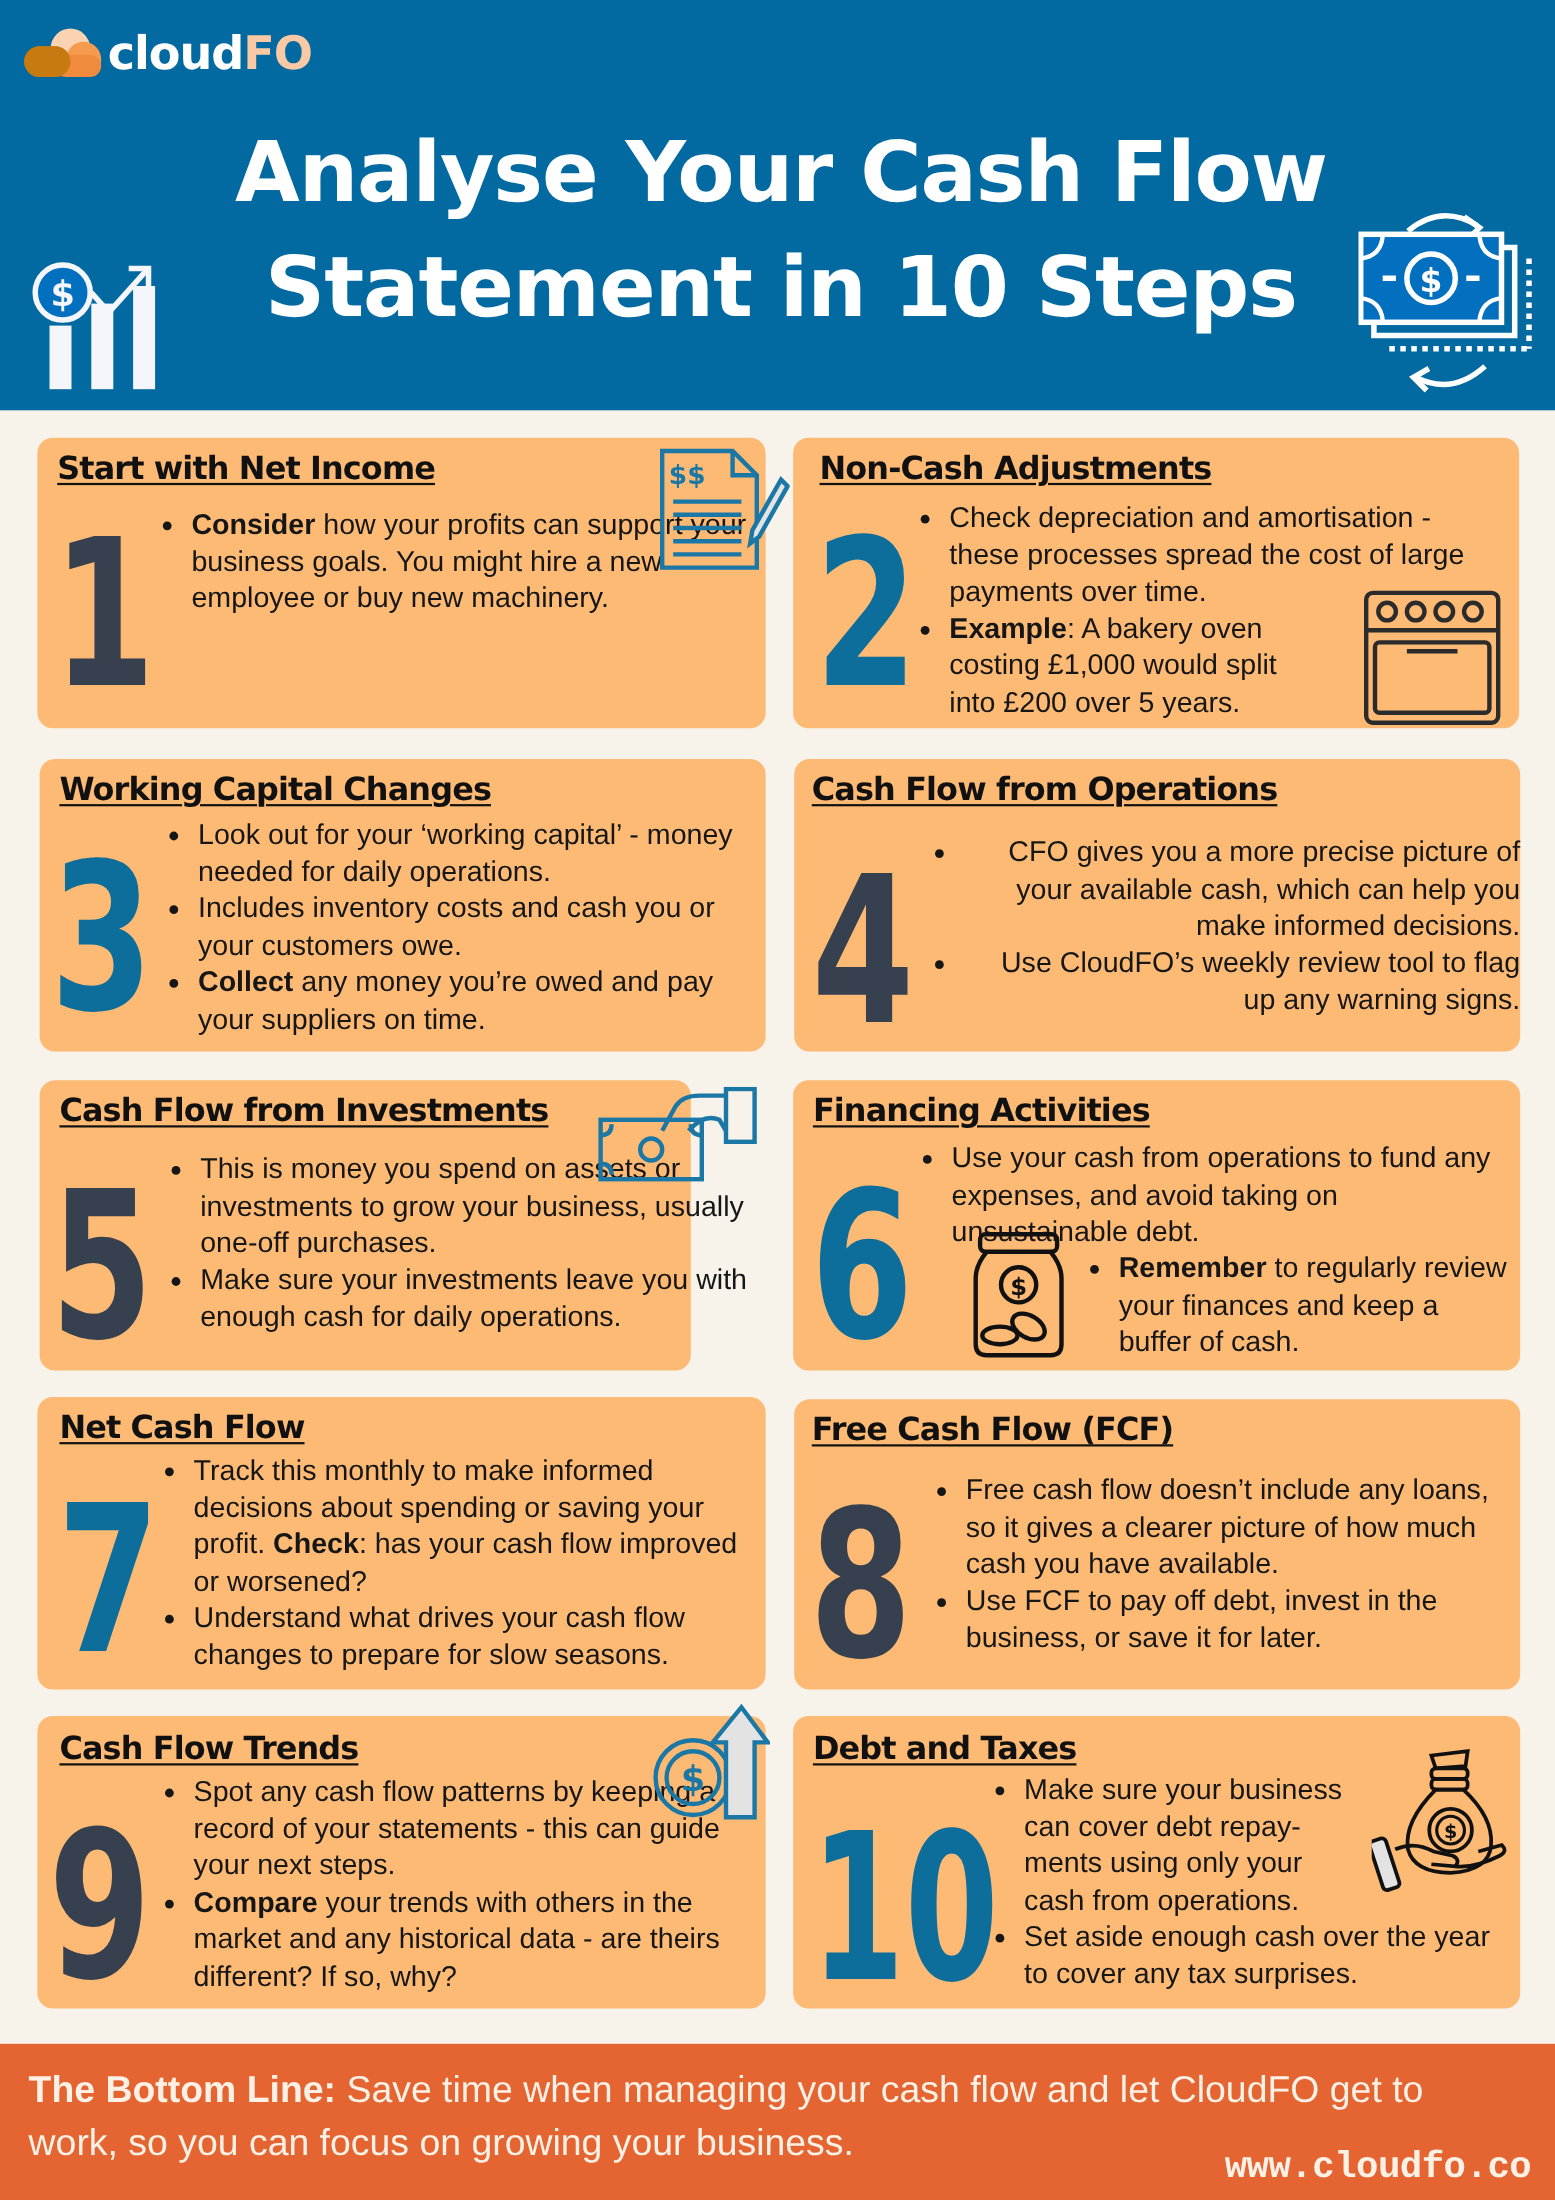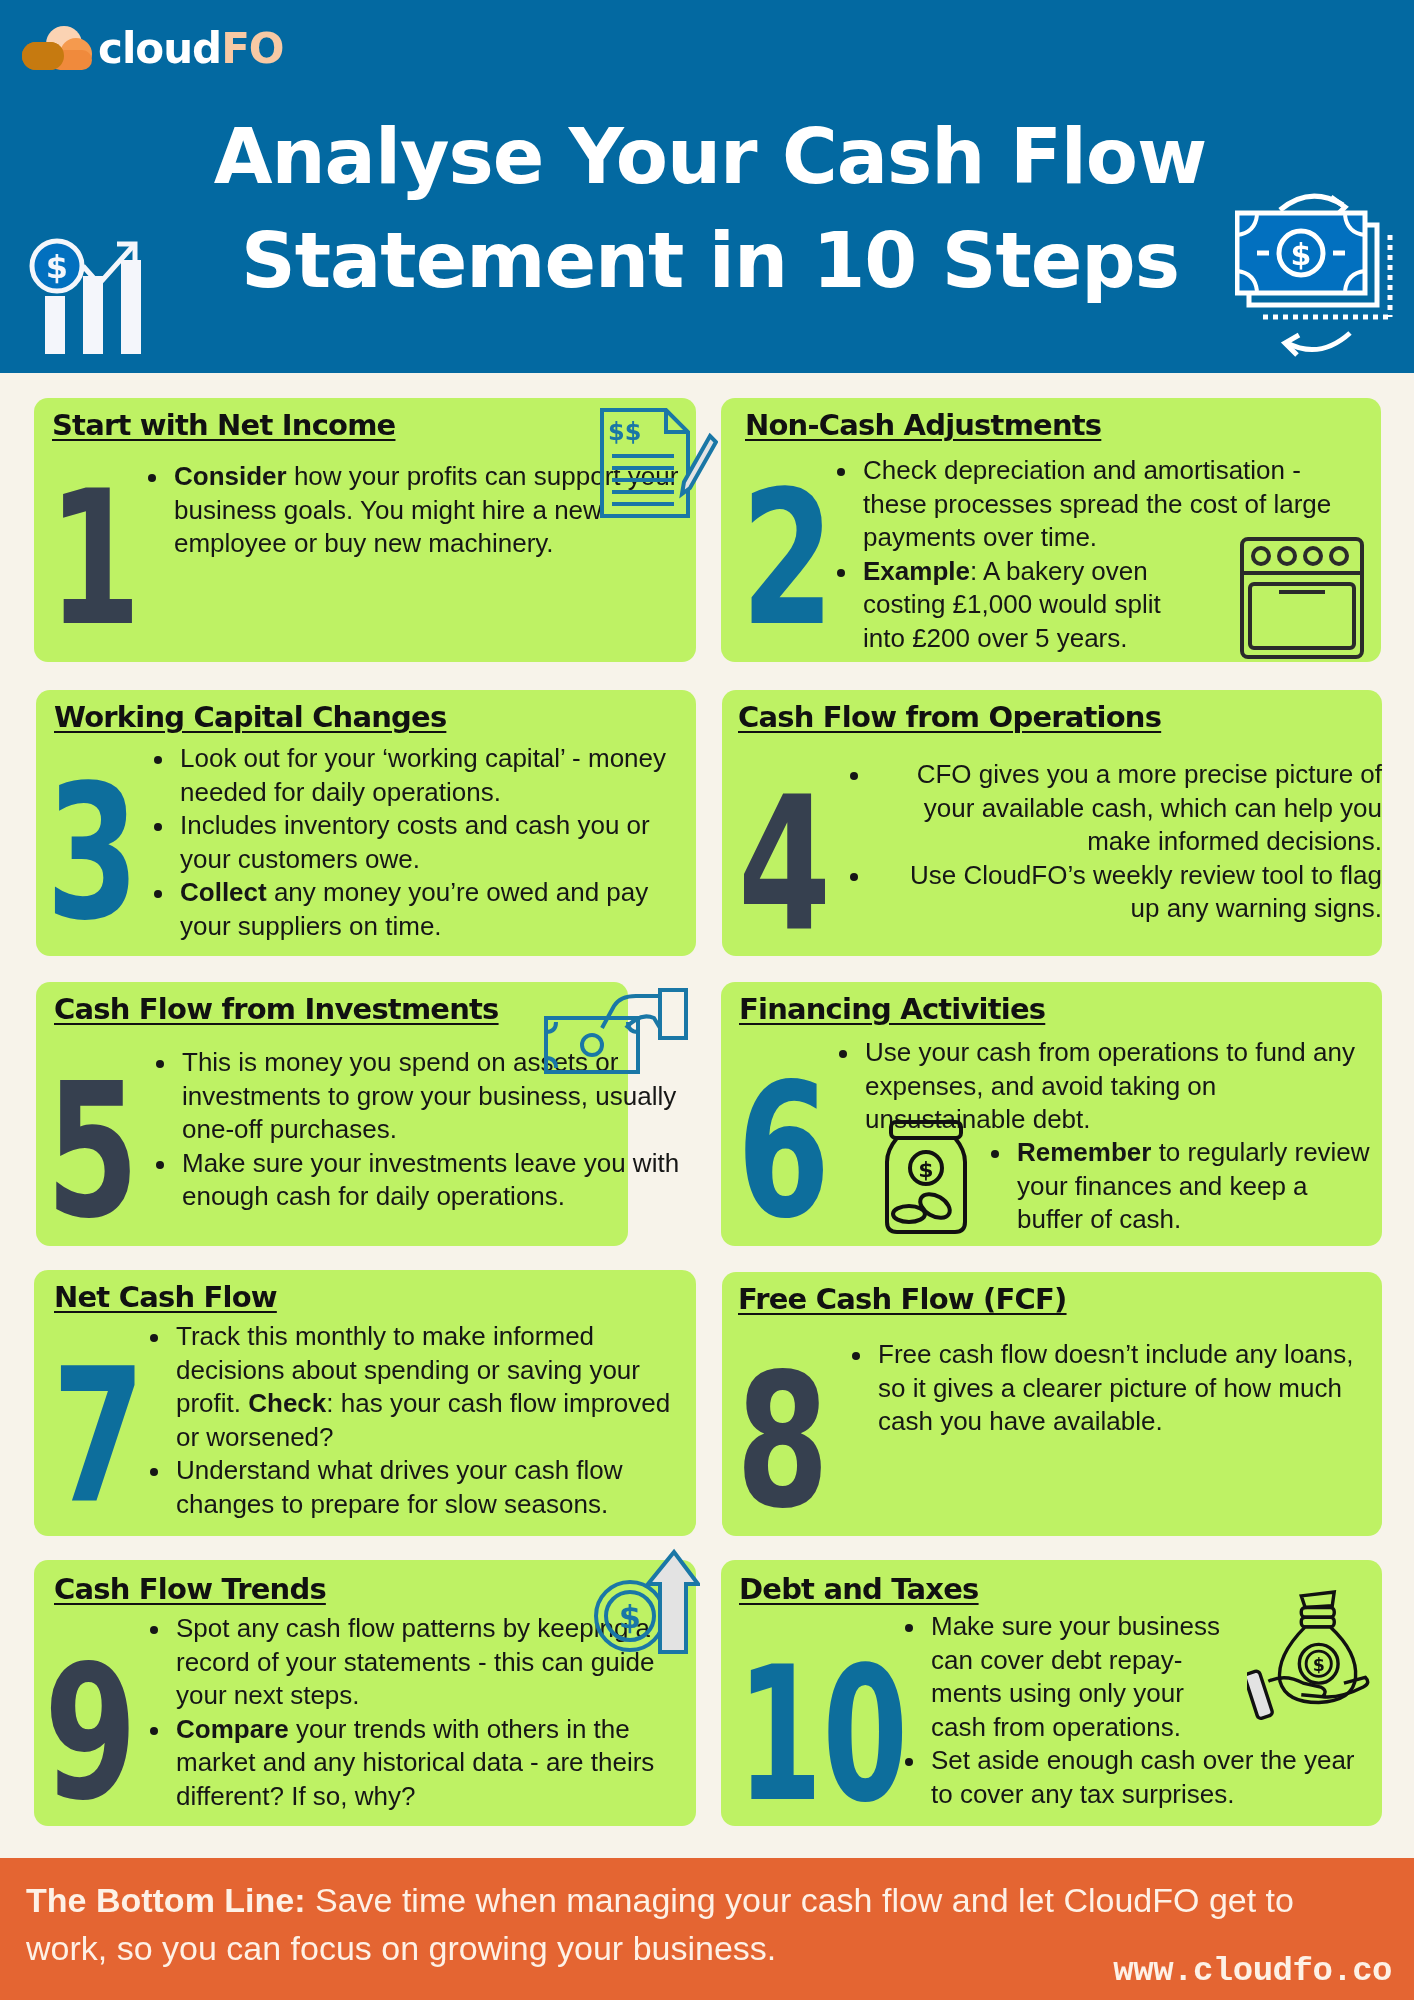--- a/index.html
+++ b/index.html
@@ -11,21 +11,21 @@
   .logo svg { width: 74px; height: 52px; }
   .logo-text { font-family: "DejaVu Sans", sans-serif; font-weight: bold; font-size: 42px; letter-spacing: -1px; margin-left: 4px; }
   .logo-text .c { color: #ffffff; }
   .logo-text .f { color: #f8c9a4; }
 
   .title { position: absolute; left: 140px; top: 105px; width: 1140px; text-align: center; color: #fff; font-family: "DejaVu Sans", sans-serif; font-weight: bold; font-size: 76px; line-height: 104px; letter-spacing: -1px; }
 
   .hdr-icon-left { position: absolute; left: 25px; top: 226px; width: 140px; height: 128px; }
   .hdr-icon-right { position: absolute; left: 1235px; top: 185px; width: 160px; height: 175px; }
 
-  .card { position: absolute; background: #bef264; border-radius: 14px; }
+  .card { position: absolute; background: #fdba74; border-radius: 14px; }
   .card h2 { position: absolute; font-family: "DejaVu Sans", sans-serif; font-weight: bold; font-size: 29px; letter-spacing: -0.8px; text-decoration: underline; text-underline-offset: 4px; text-decoration-thickness: 2px; color: #111; white-space: nowrap; }
   .num { position: absolute; font-family: "DejaVu Sans", sans-serif; font-weight: bold; line-height: 1; transform: scaleX(0.72); transform-origin: left top; }
   .num.dark { color: #36404f; }
   .num.blue { color: #0d6e9c; }
   .card ul { position: absolute; list-style: none; font-family: "Liberation Sans", sans-serif; font-size: 26px; line-height: 33.5px; color: #161616; }
   .card li { position: relative; padding-left: 32px; }
   .card li::before { content: ""; position: absolute; left: 6px; top: 14px; width: 8px; height: 8px; border-radius: 50%; background: #161616; }
   .card li b { font-weight: bold; }
   .card-icon { position: absolute; }
 
@@ -190,20 +190,21 @@
     <li><span>Track this monthly to make informed decisions about spending or saving your profit. </span><b>Check</b><span>: has your cash flow improved or worsened?</span></li>
     <li><span>Understand what drives your cash flow changes to prepare for slow seasons.</span></li>
   </ul>
 </div>
 
 <div class="card" style="left:722px;top:1272px;width:660px;height:264px;">
   <h2 style="left:16px;top:10px;">Free Cash Flow (FCF)</h2>
   <div class="num dark" style="left:14px;top:76px;font-size:186px;">8</div>
   <ul style="left:124px;top:66px;width:536px;">
     <li><span>Free cash flow doesn’t include any loans, so it gives a clearer picture of how much cash you have available.</span></li>
+    <li><span>Use FCF to pay off debt, invest in the business, or save it for later.</span></li>
   </ul>
 </div>
 
 <div class="card" style="left:34px;top:1560px;width:662px;height:266px;">
   <h2 style="left:20px;top:12px;">Cash Flow Trends</h2>
   <div class="num dark" style="left:10px;top:80px;font-size:186px;">9</div>
   <ul style="left:110px;top:52px;width:550px;">
     <li><span>Spot any cash flow patterns by keeping a record of your statements - this can guide your next steps.</span></li>
     <li><b>Compare</b><span> your trends with others in the market and any historical data - are theirs different? If so, why?</span></li>
   </ul>

